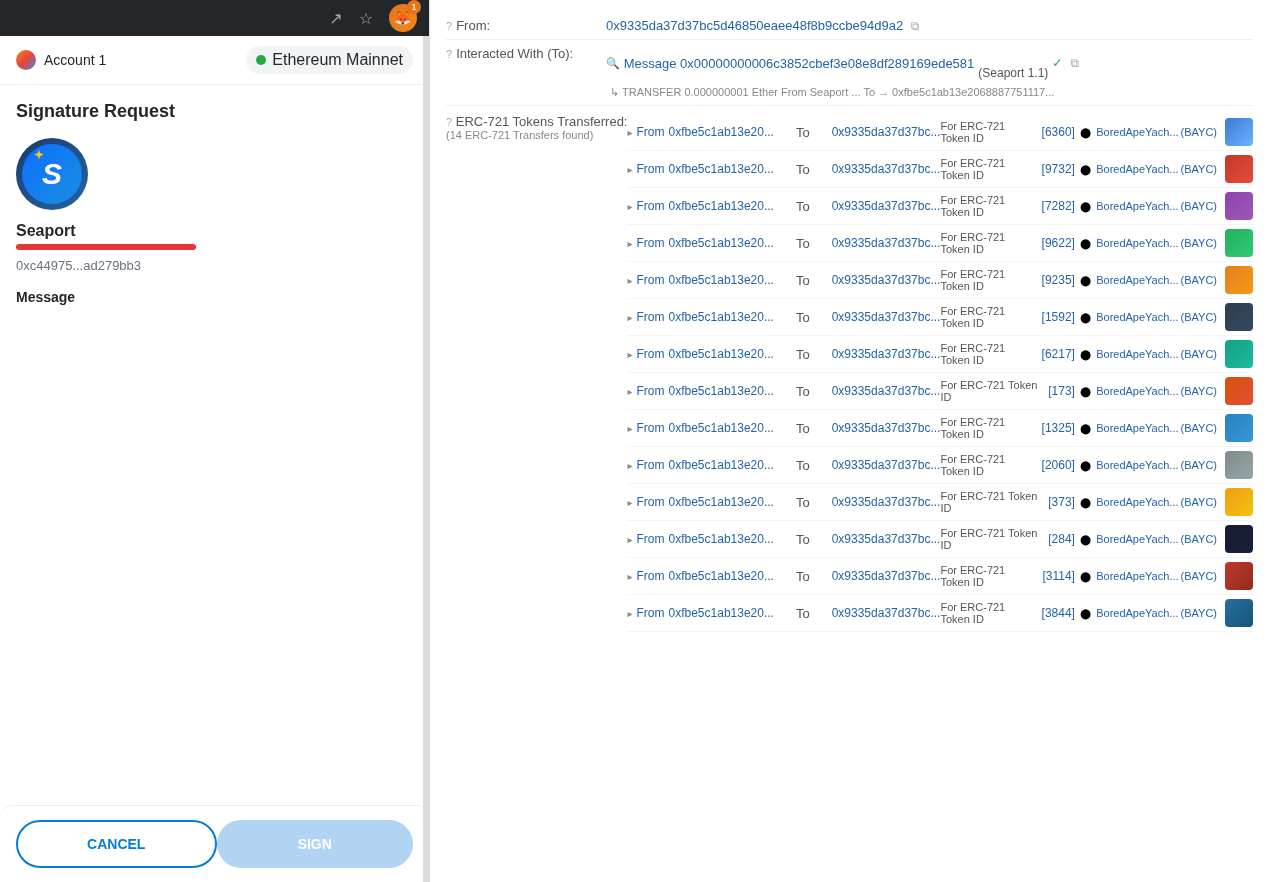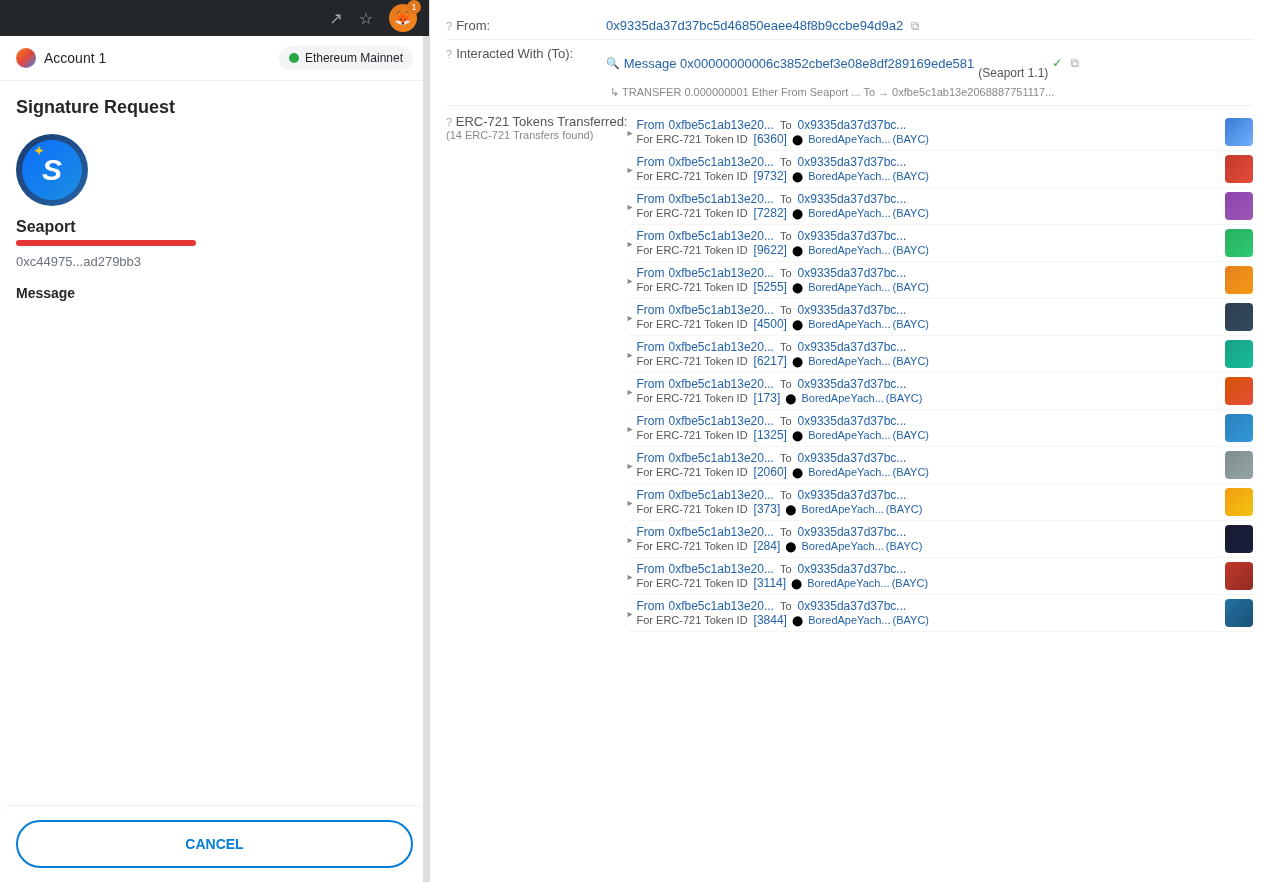--- a/index.html
+++ b/index.html
@@ -105,21 +105,21 @@
     }
 
     .mm-network-dot {
       width: 10px;
       height: 10px;
       border-radius: 50%;
       background: #28a745;
     }
 
     .mm-network-name {
-      font-size: 12px;
+      font-size: 16px;
       color: #24272a;
     }
 
     .mm-content {
       flex: 1;
       overflow-y: auto;
       padding: 16px;
       display: flex;
       flex-direction: column;
       align-items: flex-start;
@@ -408,22 +408,22 @@
       color: #2563a8;
       margin-right: 2px;
     }
 
     .eth-token-addr {
       color: #2563a8;
     }
 
     .eth-token-to-label {
       color: #555;
-      margin: 0 4px;
-      font-size: 11px;
+      margin: 0 20px;
+      font-size: 13px;
     }
 
     .eth-token-for {
       color: #555;
       margin-right: 4px;
       font-size: 11px;
     }
 
     .eth-token-dot {
       font-size: 10px;
@@ -465,21 +465,21 @@
     .nft-8 { background: linear-gradient(135deg, #d35400, #e74c3c); }
     .nft-9 { background: linear-gradient(135deg, #2980b9, #3498db); }
     .nft-10 { background: linear-gradient(135deg, #7f8c8d, #95a5a6); }
     .nft-11 { background: linear-gradient(135deg, #f39c12, #f1c40f); }
     .nft-12 { background: linear-gradient(135deg, #1a1a2e, #16213e); }
     .nft-13 { background: linear-gradient(135deg, #c0392b, #922b21); }
     .nft-14 { background: linear-gradient(135deg, #2471a3, #1a5276); }
 
     .token-row-inner {
       display: flex;
-      flex-direction: column;
+      flex-direction: row;
       flex: 1;
     }
 
     .token-row-line1 {
       display: flex;
       align-items: center;
       gap: 2px;
     }
 
     .token-row-line2 {
@@ -527,20 +527,21 @@
     <div class="sig-dapp-name">Seaport</div>
     <div class="sig-warning-bar"></div>
     <div class="sig-address">0xc44975...ad279bb3</div>
 
     <div class="sig-message-label">Message</div>
 
   </div>
 
   <div class="mm-footer">
     <button class="btn-cancel">CANCEL</button>
+    <button class="btn-sign">SIGN</button>
   </div>
 
   <div class="mm-scrollbar"></div>
 </div>
 
 <div class="etherscan-panel">
 
   <div class="eth-row">
     <div class="eth-label">
       <span class="eth-help">?</span>
@@ -658,40 +659,40 @@
       <span class="eth-token-arrow">▸</span>
       <div class="token-row-inner">
         <div class="token-row-line1">
           <span class="eth-token-from">From</span>
           <a class="eth-token-addr">0xfbe5c1ab13e20...</a>
           <span class="eth-token-to-label">To</span>
           <a class="eth-token-addr">0x9335da37d37bc...</a>
         </div>
         <div class="token-row-line2">
           <span class="eth-token-for">For ERC-721 Token ID</span>
-          <a class="eth-token-addr">[5255]</a>
+          <a class="eth-token-addr">[9235]</a>
           <span class="eth-token-dot">⬤</span>
           <a class="eth-token-contract">BoredApeYach...</a>
           <span class="eth-token-name">(BAYC)</span>
         </div>
       </div>
       <div class="eth-token-img nft-5"></div>
     </div>
         <div class="eth-token-row">
       <span class="eth-token-arrow">▸</span>
       <div class="token-row-inner">
         <div class="token-row-line1">
           <span class="eth-token-from">From</span>
           <a class="eth-token-addr">0xfbe5c1ab13e20...</a>
           <span class="eth-token-to-label">To</span>
           <a class="eth-token-addr">0x9335da37d37bc...</a>
         </div>
         <div class="token-row-line2">
           <span class="eth-token-for">For ERC-721 Token ID</span>
-          <a class="eth-token-addr">[4500]</a>
+          <a class="eth-token-addr">[1592]</a>
           <span class="eth-token-dot">⬤</span>
           <a class="eth-token-contract">BoredApeYach...</a>
           <span class="eth-token-name">(BAYC)</span>
         </div>
       </div>
       <div class="eth-token-img nft-6"></div>
     </div>
         <div class="eth-token-row">
       <span class="eth-token-arrow">▸</span>
       <div class="token-row-inner">

